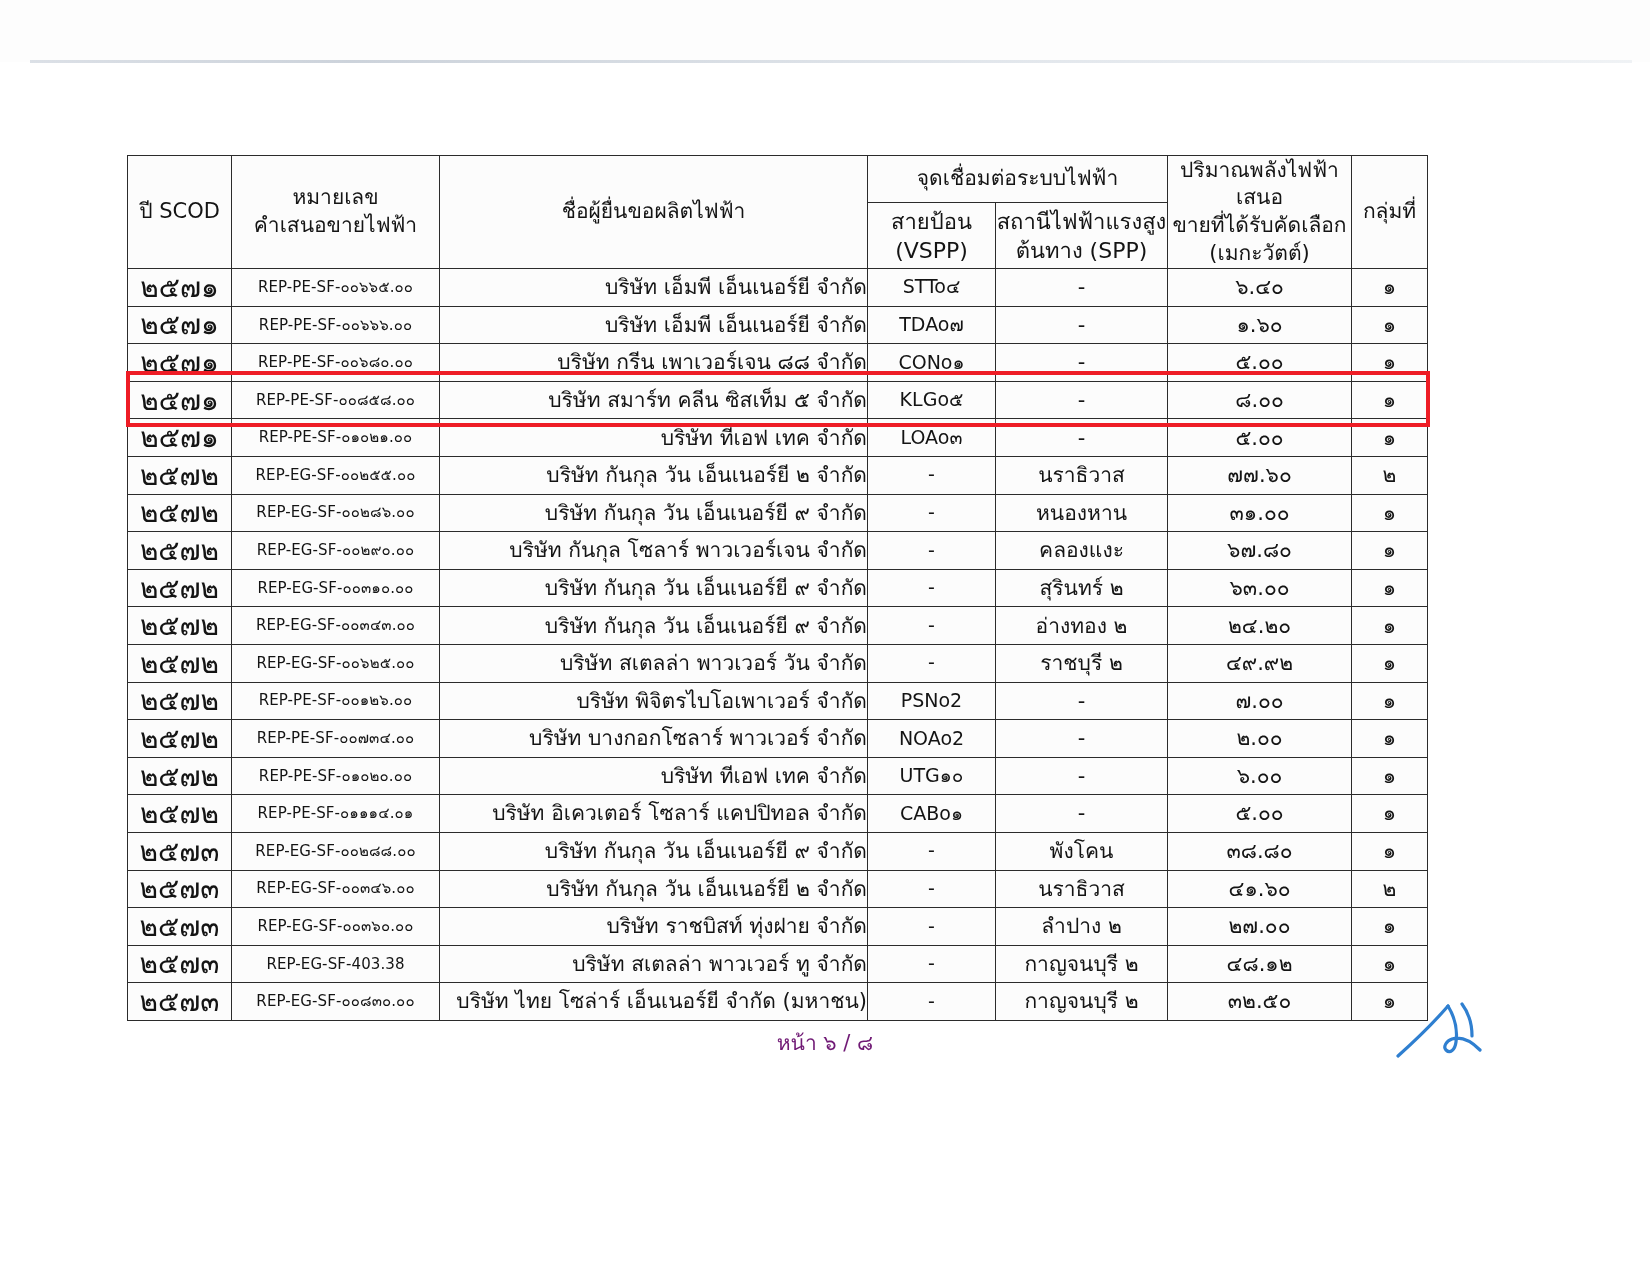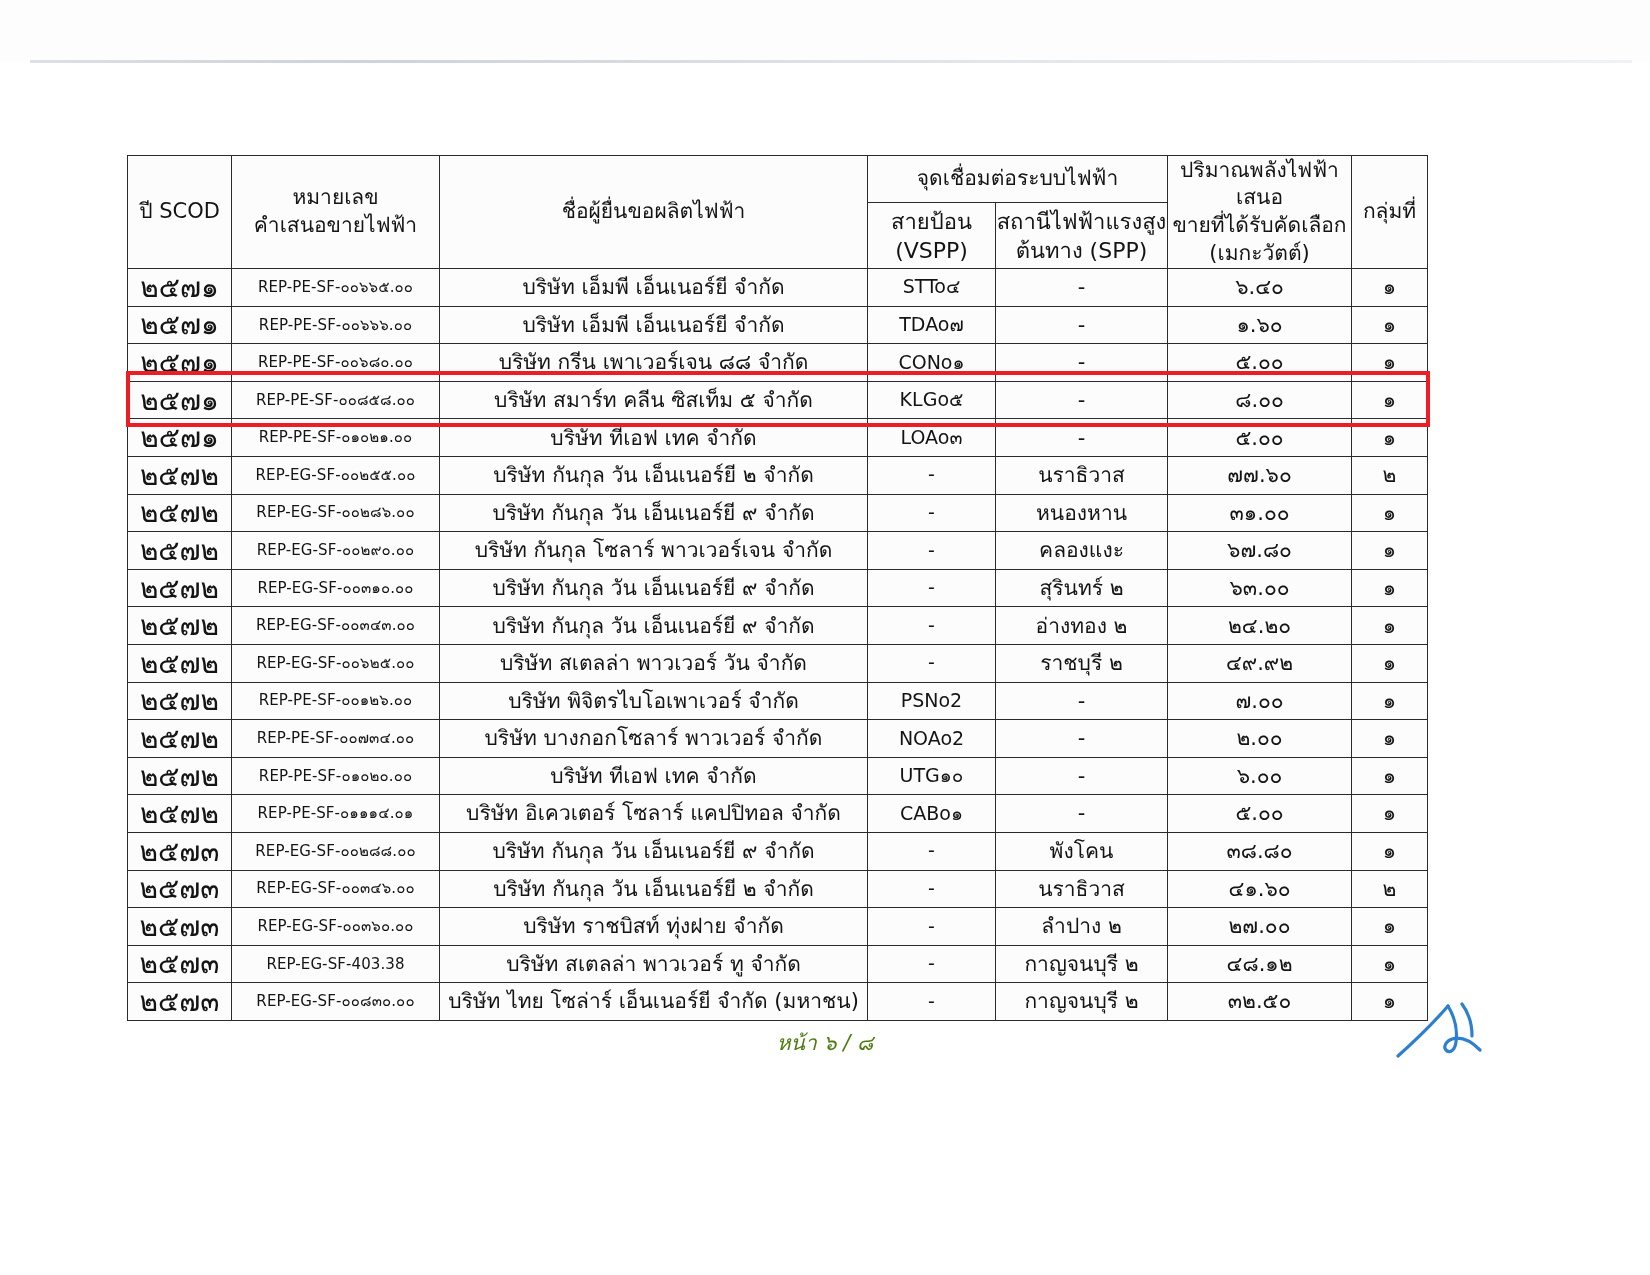--- a/index.html
+++ b/index.html
@@ -89,21 +89,21 @@
   .hdr-line { display: block; }
 
   
   tbody td {
     height: 36.6px;
     font-size: 21px;
     line-height: 1.25;
     vertical-align: middle;
   }
   td.cell-center { text-align: center; }
-  td.cell-left   { text-align: center; padding-left: 13px; margin-top: 24px; }
+  td.cell-left   { text-align: right; padding-left: 13px; margin-top: 24px; }
 
   td.c-year-cell   { font-size: 28px; }
   td.c-propno-cell { font-size: 15px; letter-spacing: .1px; }
   td.c-name-cell   { font-size: 21px; }
   td.c-vspp-cell   { font-size: 19px; }
   td.c-spp-cell    { font-size: 21px; }
   td.c-mw-cell     { font-size: 21px; margin-top: 40px; }
   td.c-group-cell  { font-size: 21px; }
 
   
@@ -116,22 +116,21 @@
   }
 
   
   .page-footer {
     position: absolute;
     left: 0;
     right: 0;
     top: 1026px;
     text-align: center;
     font-size: 21px;
-    color: #4d7c0f;
-    font-style: italic;
+    color: #701a75;
   }
 
   
   .signature-mark {
     position: absolute;
     left: 1392px;
     top: 998px;
     width: 110px;
     height: 62px;
   }

